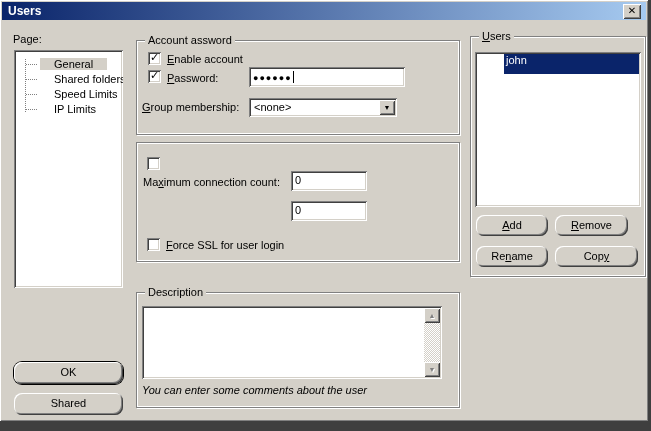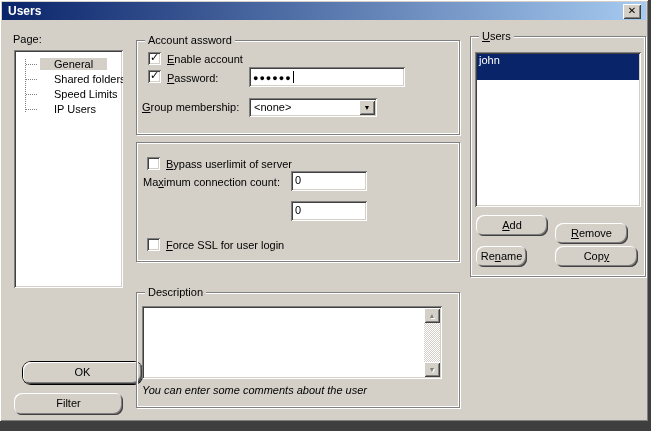--- a/index.html
+++ b/index.html
@@ -67,21 +67,21 @@
   }
   .listbox{position:absolute;background:#fff;
     box-shadow:inset 1px 1px 0 #808080, inset -1px -1px 0 #ffffff, inset 2px 2px 0 #404040, inset -2px -2px 0 #d4d0c8;
     box-sizing:border-box;padding:3px;overflow:hidden;}
   .tree{padding-top:4px;position:relative;height:100%;box-sizing:border-box;}
   .tree-vline{position:absolute;left:8px;top:6px;height:53px;border-left:1px dotted #808080;}
   .tree-row{position:relative;height:15px;line-height:14px;padding-left:23px;white-space:nowrap;}
   .tree-row::before{content:"";position:absolute;left:9px;top:7px;width:11px;border-top:1px dotted #808080;}
   .tree-row .t{padding:0 14px;}
   .tree-row.selected .t{background:#d4d0c8;}
-  .user-row{height:26px;line-height:13px;padding-left:2px;white-space:nowrap;}
+  .user-row{height:20px;line-height:13px;padding-left:2px;white-space:nowrap;margin-left:27px;}
   .user-row.selected{background:#0a246a;color:#fff;}
   .textarea-box{position:absolute;background:#fff;
     box-shadow:inset 1px 1px 0 #808080, inset -1px -1px 0 #ffffff, inset 2px 2px 0 #404040, inset -2px -2px 0 #d4d0c8;}
   .vscroll{position:absolute;right:2px;top:2px;bottom:2px;width:16px;
     background-color:#fff;
     background-image:
       linear-gradient(45deg,#d4d0c8 25%,transparent 25%,transparent 75%,#d4d0c8 75%),
       linear-gradient(45deg,#d4d0c8 25%,transparent 25%,transparent 75%,#d4d0c8 75%);
     background-size:2px 2px;background-position:0 0,1px 1px;}
   .sb-btn{position:absolute;left:0;width:16px;height:15px;background:#d4d0c8;
@@ -100,44 +100,43 @@
   </div>
   <div class="close-btn">✕</div>
 
   <div class="lbl" style="left:13px;top:33px;">Page:</div>
   <div class="listbox" style="left:14px;top:50px;width:109px;height:238px;">
     <div class="tree">
       <div class="tree-vline"></div>
       <div class="tree-row selected"><span class="t">General</span></div>
       <div class="tree-row"><span class="t">Shared folders</span></div>
       <div class="tree-row"><span class="t">Speed Limits</span></div>
-      <div class="tree-row"><span class="t">IP Users</span></div>
+      <div class="tree-row"><span class="t">IP Limits</span></div>
     </div>
   </div>
 
-  <div class="btn default" style="left:14px;top:362px;width:119px;height:22px;margin-left:9px;">OK</div>
-  <div class="btn" style="left:14px;top:393px;width:109px;height:22px;">Filter</div>
+  <div class="btn default" style="left:14px;top:362px;width:109px;height:22px;">OK</div>
+  <div class="btn" style="left:14px;top:393px;width:109px;height:22px;">Shared</div>
 
   <div class="groupbox" style="left:136px;top:40px;width:324px;height:95px;">
     <span class="group-label">Account assword</span>
   </div>
   <div class="checkbox checked" style="left:148px;top:52px;"></div>
   <div class="lbl" style="left:167px;top:53px;"><u>E</u>nable account</div>
   <div class="checkbox checked" style="left:148px;top:70px;"></div>
   <div class="lbl" style="left:167px;top:72px;"><u>P</u>assword:</div>
   <div class="field" style="left:249px;top:67px;width:156px;height:20px;"><span class="pw-dots">●●●●●●</span><span class="caret"></span></div>
   <div class="lbl" style="left:142px;top:101px;text-align:right;"><u>G</u>roup membership:</div>
-  <div class="combo" style="left:249px;top:98px;width:128px;height:19px;">
+  <div class="combo" style="left:249px;top:98px;width:148px;height:19px;">
     <span class="value">&lt;none&gt;</span>
     <span class="drop">▼</span>
   </div>
 
   <div class="groupbox" style="left:136px;top:142px;width:324px;height:120px;"></div>
   <div class="checkbox" style="left:147px;top:157px;"></div>
-  <div class="lbl" style="left:166px;top:158px;"><u>B</u>ypass userlimit of server</div>
   <div class="lbl" style="left:143px;top:176px;">Ma<u>x</u>imum connection count:</div>
   <div class="field" style="left:291px;top:171px;width:76px;height:20px;"><span>0</span></div>
   <div class="field" style="left:291px;top:201px;width:76px;height:20px;"><span>0</span></div>
   <div class="checkbox" style="left:147px;top:238px;"></div>
   <div class="lbl" style="left:166px;top:239px;"><u>F</u>orce SSL for user login</div>
 
   <div class="groupbox" style="left:136px;top:292px;width:324px;height:116px;">
     <span class="group-label">Description</span>
   </div>
   <div class="textarea-box" style="left:142px;top:306px;width:300px;height:73px;">
@@ -149,17 +148,17 @@
   </div>
   <div class="lbl" style="left:142px;top:384px;font-style:italic;">You can enter some comments about the user</div>
 
   <div class="groupbox" style="left:470px;top:36px;width:176px;height:241px;">
     <span class="group-label"><u>U</u>sers</span>
   </div>
   <div class="listbox" style="left:475px;top:52px;width:166px;height:155px;padding:2px;">
     <div class="user-row selected">john</div>
   </div>
   <div class="btn" style="left:476px;top:215px;width:72px;height:21px;line-height:20px;"><u>A</u>dd</div>
-  <div class="btn" style="left:555px;top:215px;width:73px;height:21px;line-height:20px;margin-top:8px;"><u>R</u>emove</div>
-  <div class="btn" style="left:476px;top:246px;width:51px;height:21px;line-height:20px;">Re<u>n</u>ame</div>
+  <div class="btn" style="left:555px;top:215px;width:73px;height:21px;line-height:20px;"><u>R</u>emove</div>
+  <div class="btn" style="left:476px;top:246px;width:72px;height:21px;line-height:20px;">Re<u>n</u>ame</div>
   <div class="btn" style="left:555px;top:246px;width:83px;height:21px;line-height:20px;">Cop<u>y</u></div>
 
 </div>
 
 </body></html>

